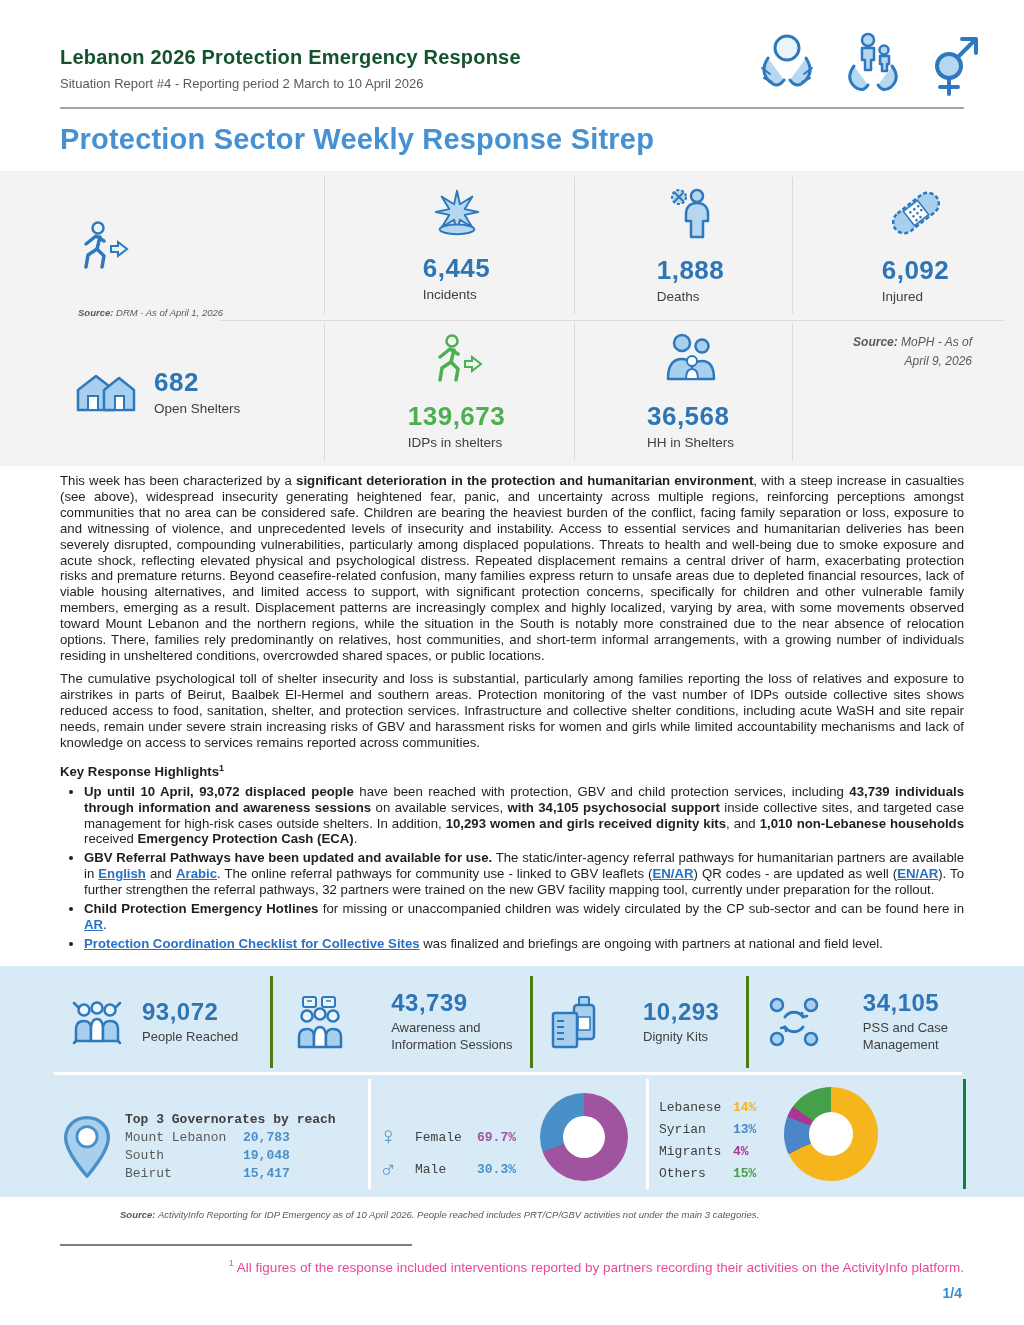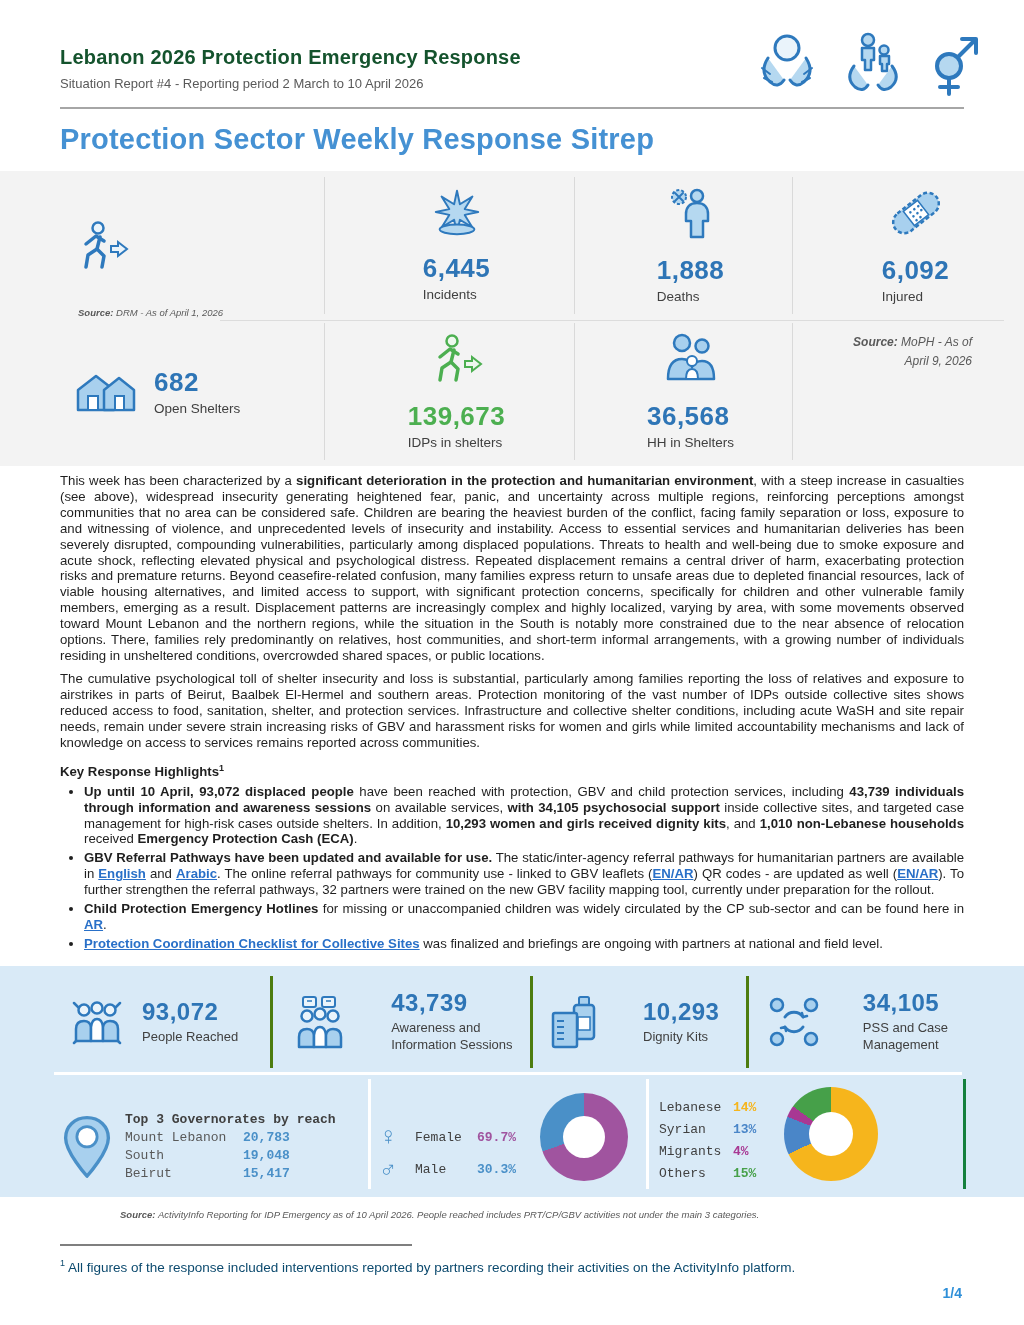--- a/index.html
+++ b/index.html
@@ -61,21 +61,21 @@
   .nat-row:first-child{margin-top:0;}
   .nat-name{color:#404040;}
   .nat-val{font-weight:bold;}
   .donut{width:88px;height:88px;border-radius:50%;position:relative;flex:none;}
   .donut::after{content:"";position:absolute;inset:23px;border-radius:50%;background:#fff;}
   .donut.big{width:94px;height:94px;}
   .donut.big::after{inset:25px;}
   
   .source-note{margin:12px 60px 0 120px;font-size:9.5px;font-style:italic;color:#595959;}
   .footnote-rule{height:2px;background:#7f7f7f;width:352px;margin:24px 0 0 60px;}
-  .footnote{margin:12px 60px 0 60px;font-size:13.5px;color:#0c4a6e;}
+  .footnote{margin:12px 60px 0 29px;font-size:13.5px;color:#ec4899;text-align:right;}
   .footnote sup{font-size:9px;}
   .page-number{position:absolute;right:62px;bottom:24px;font-size:14px;font-weight:bold;color:#2e8fd8;}
   svg{display:block;}
 </style>
 </head>
 <body>
 
 <div class="page">
 
   <div class="doc-header">

